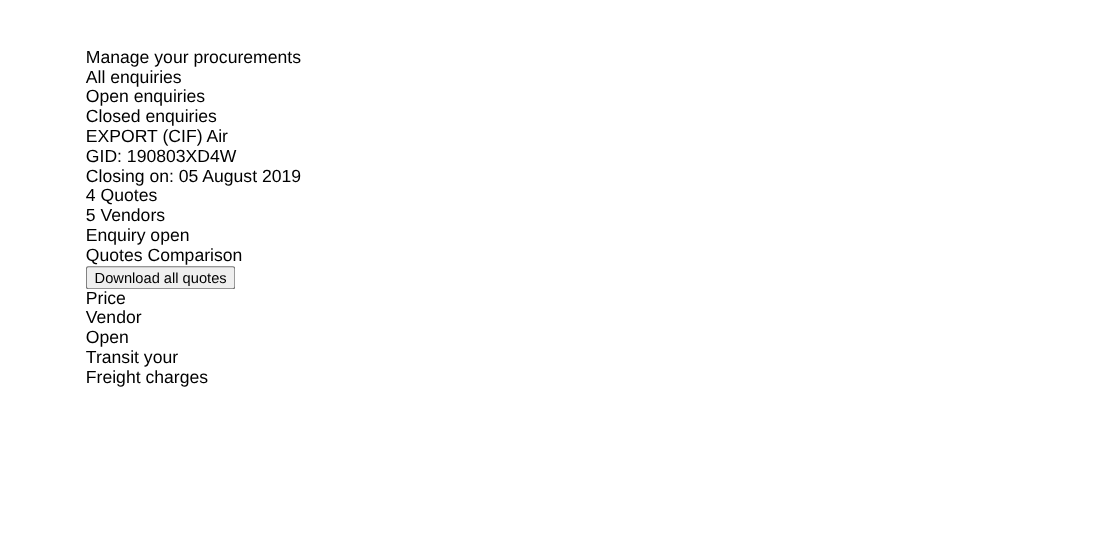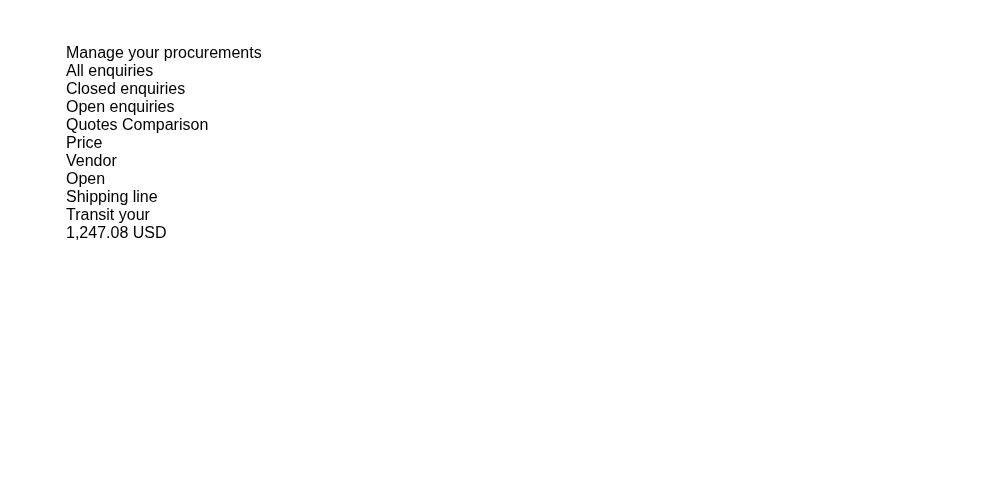--- a/index.html
+++ b/index.html
@@ -17,21 +17,21 @@
   .stage {
     position: relative;
     width: 1000px;
     height: 500px;
     background: #ffffff;
   }
 
   
   .window {
     position: absolute;
-    left: 66px;
+    left: 78px;
     top: 44px;
     width: 844px;
     height: 428px;
     background: #ffffff;
     border-radius: 9px;
     box-shadow: 0 6px 26px rgba(60, 70, 95, 0.17），0 1px 4px rgba(0,0,0,.07);
     box-shadow: 0 7px 28px rgba(60, 70, 95, 0.16), 0 1px 3px rgba(0, 0, 0, 0.06);
     overflow: hidden;
   }
 
@@ -234,41 +234,52 @@
     <div class="titlebar">
       <span class="dot dot-red"></span>
       <span class="dot dot-yellow"></span>
       <span class="dot dot-green"></span>
     </div>
 
     <div class="header">
       <div class="header-title">Manage your procurements</div>
       <div class="header-tabs">
         <div class="tab active">All enquiries</div>
+        <div class="tab">Open enquiries</div>
         <div class="tab">Closed enquiries</div>
-        <div class="tab">Open enquiries</div>
-      </div>
-    </div>
-
+      </div>
+    </div>
+
+    <div class="enquiry-row bordered">
+      <div class="cell-type">EXPORT (CIF) Air</div>
+      <div class="cell-gid">GID: 190803XD4W</div>
+      <div class="cell-closing green">Closing on: 05 August 2019</div>
+      <div class="cell-quotes">4 Quotes</div>
+      <div class="cell-vendors">5 Vendors</div>
+      <div class="cell-status green-b">Enquiry open</div>
+      <div class="cell-chev">
+        <span class="chev chev-up"></span>
+      </div>
+    </div>
 
     <div class="subtabs">
       <div class="subtab active">Quotes Comparison</div>
+      <button class="btn-download">Download all quotes</button>
     </div>
 
     <div class="compare">
 
       <div class="col col-labels">
         <div class="cellrow">Price</div>
         <div class="cellrow head">Vendor</div>
         <div class="cellrow rank">Open</div>
-        <div class="cellrow">Shipping line</div>
         <div class="cellrow">Transit your</div>
+        <div class="cellrow">Freight charges</div>
       </div>
 
       <div class="col col-vendor">
-        <div class="cellrow">1,247.08 USD</div>
 
       </div>
 
     </div>
 
   </div>
 </div>
 
 </body></html>

